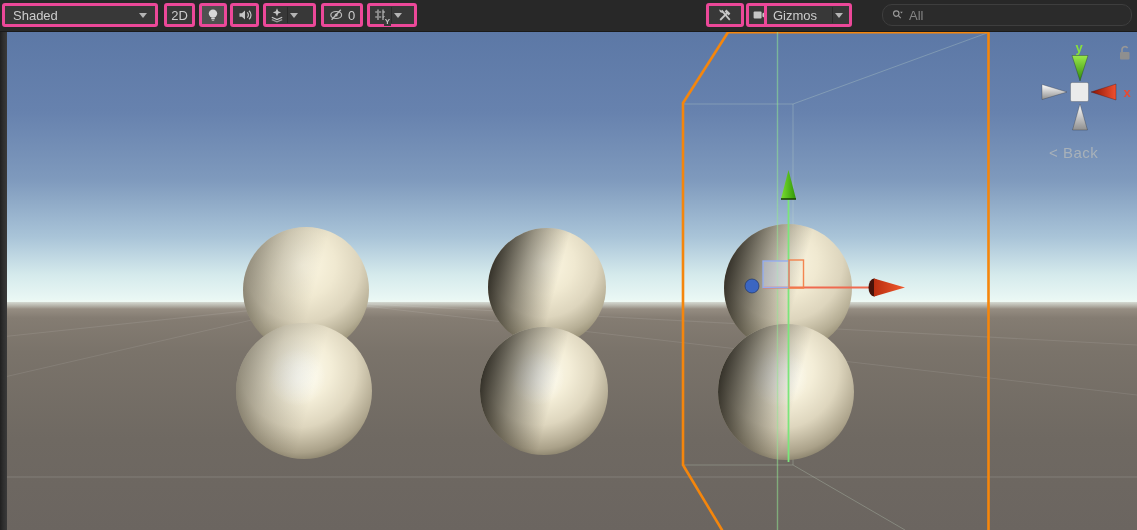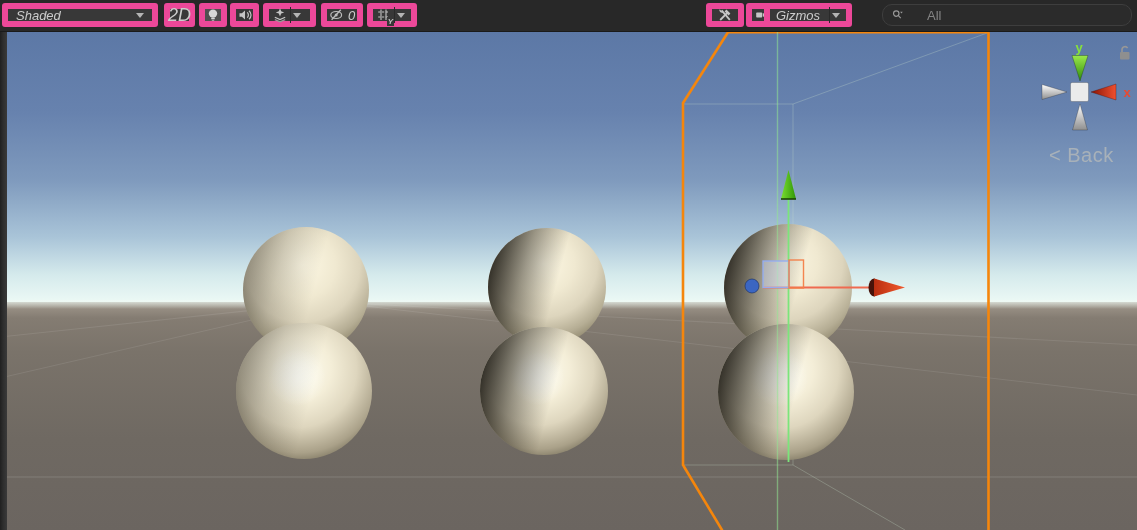--- a/index.html
+++ b/index.html
@@ -3,31 +3,31 @@
 <meta charset="utf-8">
 <style>
   html,body{margin:0;padding:0;background:#181818;}
   .root{position:relative;width:1137px;height:530px;overflow:hidden;
         font-family:"Liberation Sans",sans-serif;background:#282828;}
 
   
   .toolbar{position:absolute;left:0;top:0;width:1137px;height:31px;
            background:#282828;border-bottom:1px solid #1a1a1a;z-index:50;}
   .tbtn{position:absolute;top:3px;height:24px;box-sizing:border-box;
-        background:#383838;border:6px solid #ec4899;border-radius:3px;
-        display:flex;align-items:center;color:#cccccc;font-size:13px;font-style:italic;}
+        background:#383838;border:3px solid #ec4899;border-radius:3px;
+        display:flex;align-items:center;color:#cccccc;font-size:13px;}
   .tbtn.active{background:#505050;}
   .arr{width:0;height:0;border-left:4px solid transparent;border-right:4px solid transparent;
        border-top:5px solid #b4b4b4;}
   .vsep{width:1px;height:16px;background:#2a2a2a;margin:0 2px;}
   .icon16{width:16px;height:16px;display:block;}
 
   .search{position:absolute;left:882px;top:4px;width:250px;height:22px;box-sizing:border-box;
           background:#2b2b2b;border:1px solid #3e3e3e;border-radius:10px;
-          display:flex;align-items:center;padding-left:8px;gap:22px;}
+          display:flex;align-items:center;padding-left:8px;gap:4px;}
   .search .ph{color:#848484;font-size:13px;}
 
   
   .viewport{position:absolute;left:0;top:31px;width:1137px;height:499px;overflow:hidden;}
   .sky{position:absolute;left:0;top:0;width:100%;height:271px;
        background:linear-gradient(180deg,#5c78a6 0%,#6782ae 30%,#7f9abd 55%,
                   #a9c4d8 76%,#d5eaec 90%,#ecf9f5 100%);}
   .ground{position:absolute;left:0;top:271px;width:100%;height:228px;
           background:linear-gradient(180deg,#a39a8e 0%,#847c72 7%,#7a736a 22%,#6f6962 60%,#6b6560 100%);}
   .horizon-fade{position:absolute;left:0;top:269px;width:100%;height:9px;
@@ -44,36 +44,36 @@
             #b5ad94 70%,#81795f 86%,#4a4435 97%);}
   .sph.bot{background:radial-gradient(circle at 46% 34%,#fffef2 0%,#f4eed8 28%,#ded6be 50%,
             #aaa189 72%,#5e5845 89%,#191610 100%);}
   .sph::after{content:'';position:absolute;inset:0;border-radius:50%;}
   .shadeA .sph::after{background:linear-gradient(105deg,rgba(12,10,6,0.38) 6%,rgba(12,10,6,0.16) 30%,rgba(12,10,6,0) 55%);}
   .shadeB .sph::after{background:linear-gradient(105deg,rgba(12,10,6,0.82) 8%,rgba(12,10,6,0.38) 32%,rgba(12,10,6,0) 56%);}
   .sph.bot::before{content:'';position:absolute;inset:0;border-radius:50%;
         background:radial-gradient(circle at 45% 40%,rgba(255,255,248,0.85) 0%,rgba(255,255,248,0) 26%);}
 
   
-  .back-label{position:absolute;left:1049px;top:113px;font-size:20px;color:#a8b1b9;
+  .back-label{position:absolute;left:1049px;top:113px;font-size:15px;color:#a8b1b9;
         letter-spacing:0.5px;z-index:30;cursor:pointer;}
 </style>
 </head>
 <body>
 
 <div class="root">
 
   <div class="toolbar">
 
     <div class="tbtn" style="left:2px;width:156px;padding:0 8px;">
       <span style="flex:1">Shaded</span>
       <span class="arr"></span>
     </div>
 
-    <div class="tbtn" style="left:164px;width:31px;justify-content:center;font-size:18px;">
+    <div class="tbtn" style="left:164px;width:31px;justify-content:center;font-size:13px;">
       <span>2D</span>
     </div>
 
     <div class="tbtn active" style="left:199px;width:28px;justify-content:center;">
       <svg class="icon16" viewBox="0 0 16 16">
         <circle cx="8" cy="6.6" r="4.2" fill="#d8d8d8"></circle>
         <rect x="6.2" y="10.9" width="3.6" height="1.3" fill="#d8d8d8"></rect>
         <rect x="6.8" y="12.7" width="2.4" height="1.1" fill="#b8b8b8"></rect>
       </svg>
     </div>

